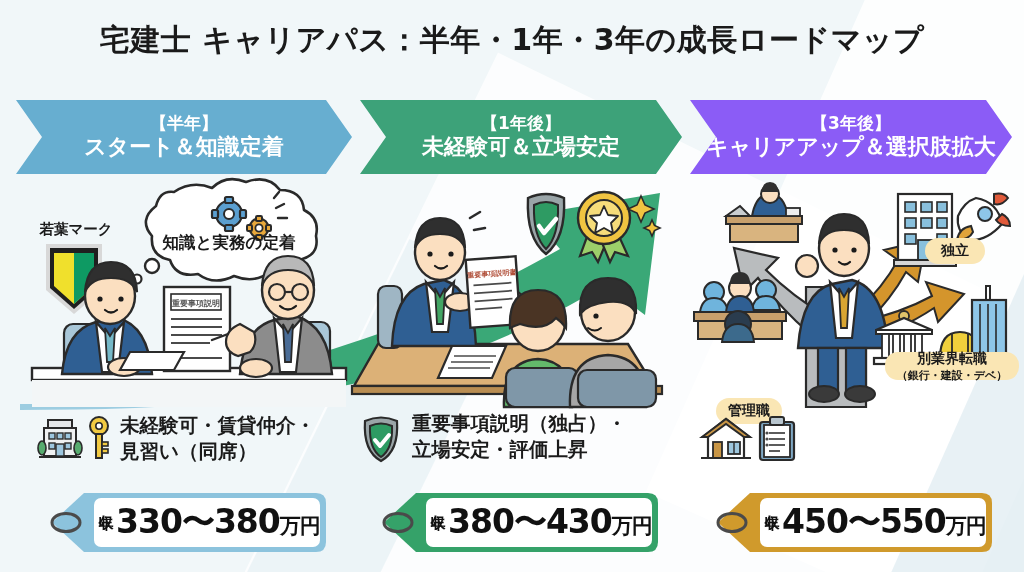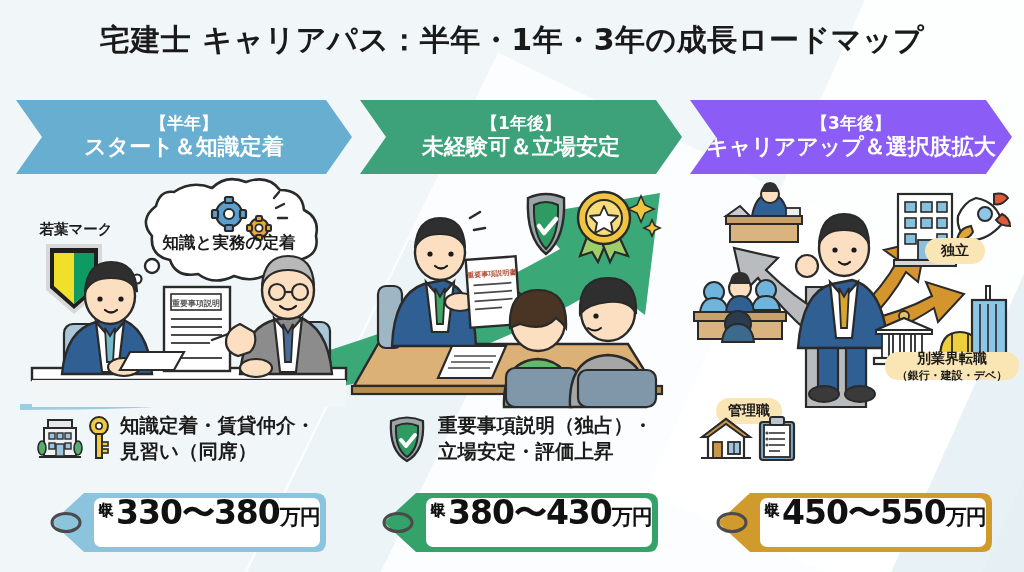--- a/index.html
+++ b/index.html
@@ -46,33 +46,33 @@
 
   
   .panel{position:absolute;top:182px;height:225px;}
   .p1{left:24px;width:330px;}
   .p2{left:356px;width:330px;}
   .p3{left:690px;width:326px;}
 
   
   .bullet{position:absolute;top:400px;height:78px;display:flex;align-items:center;gap:8px;}
   .b1{left:38px;width:320px;}
-  .b2{left:384px;width:320px;}
+  .b2{left:358px;width:320px;font-family:Liberation Mono, monospace;}
   .b3{left:700px;width:320px;}
   .bullet .txt{font-size:19.5px;font-weight:bold;color:#1b1b1b;line-height:1.32;white-space:nowrap;}
   .bullet .icons{display:flex;align-items:center;gap:4px;flex:0 0 auto;}
 
   
   .tag{position:absolute;top:491px;height:63px;width:290px;}
   .t1{left:38px;}
   .t2{left:370px;}
   .t3{left:704px;}
   .tag .tagtext{
     position:absolute;left:60px;top:0;height:63px;
-    display:flex;
+    display:flex;align-items:center;
   }
   .nen{
     font-size:15px;font-weight:bold;color:#111;line-height:1.0;
     writing-mode:vertical-rl;text-orientation:upright;
     letter-spacing:-1px;margin-right:3px;height:38px;
   }
   .amount{font-size:33px;font-weight:bold;color:#111;letter-spacing:-1px;white-space:nowrap;}
   .amount .unit{font-size:21px;}
 
   
@@ -431,21 +431,21 @@
       </svg>
       <svg width="26" height="50" viewBox="0 0 26 50">
         <circle cx="13" cy="12" r="9" fill="#f2ca42" stroke="#2a2a2a" stroke-width="2"></circle>
         <circle cx="13" cy="12" r="3.2" fill="#fff" stroke="#2a2a2a" stroke-width="1.6"></circle>
         <rect x="10" y="20" width="6" height="24" fill="#f2ca42" stroke="#2a2a2a" stroke-width="2"></rect>
         <rect x="16" y="28" width="6" height="4" fill="#f2ca42" stroke="#2a2a2a" stroke-width="1.6"></rect>
         <rect x="16" y="35" width="6" height="4" fill="#f2ca42" stroke="#2a2a2a" stroke-width="1.6"></rect>
       </svg>
     </div>
     <div class="txt">
-      <div>知識定着・賃貸仲介・</div>
+      <div>未経験可・賃貸仲介・</div>
       <div>見習い（同席）</div>
     </div>
   </div>
 
   <div class="bullet b2">
     <div class="icons">
       <svg width="46" height="52" viewBox="0 0 46 52">
         <path d="M7 8 q16-7 32 0 q2 30-16 40 q-18-10-16-40 Z" fill="#9aa5a8" stroke="#2a2a2a" stroke-width="2.2"></path>
         <path d="M12 13 q11-5 22 0 q1 23-11 31 q-12-8-11-31 Z" fill="#2e9b63" stroke="#2a2a2a" stroke-width="2"></path>
         <path d="M17 27 l5 6 l9-11" stroke="#fff" stroke-width="4" fill="none" stroke-linecap="round" stroke-linejoin="round"></path>

